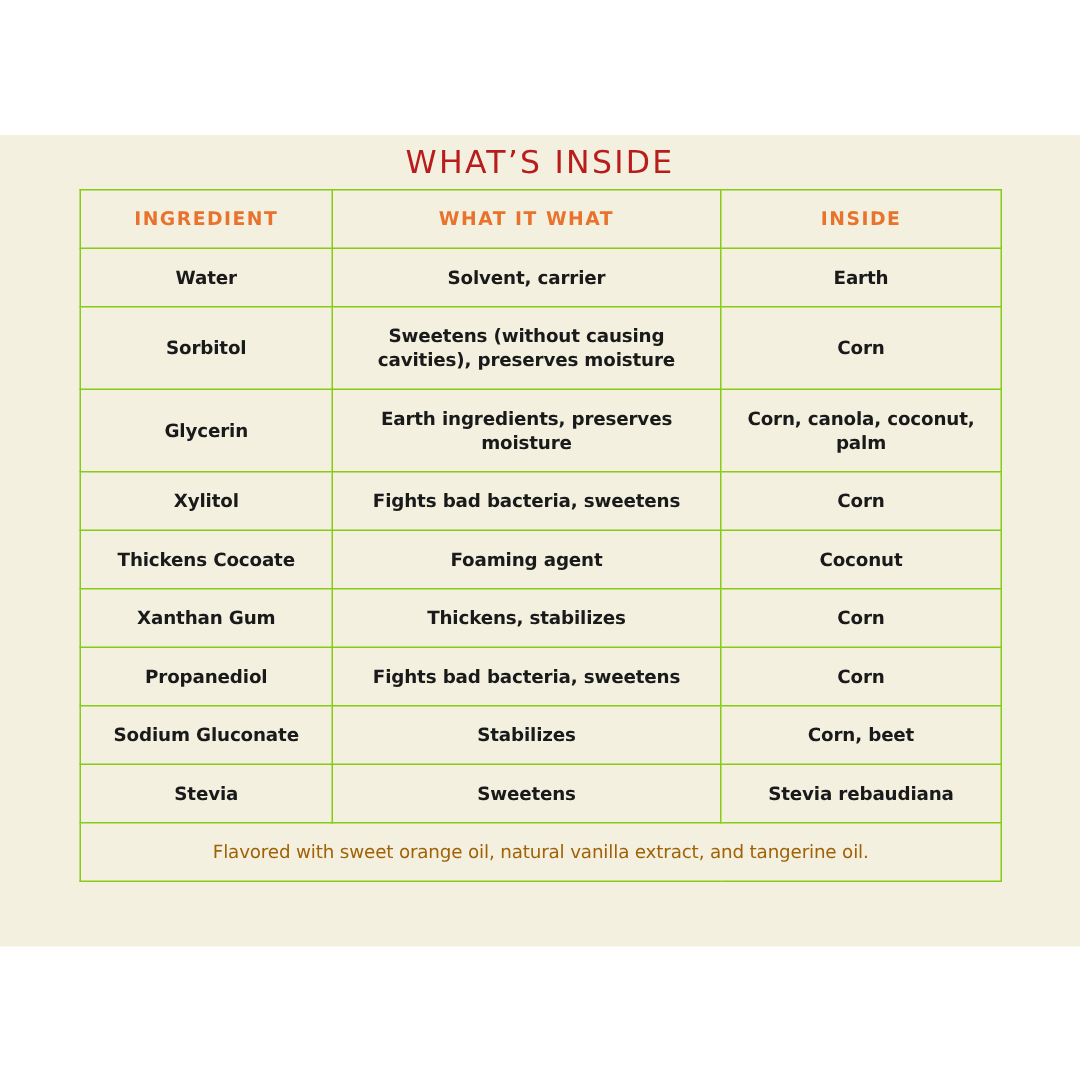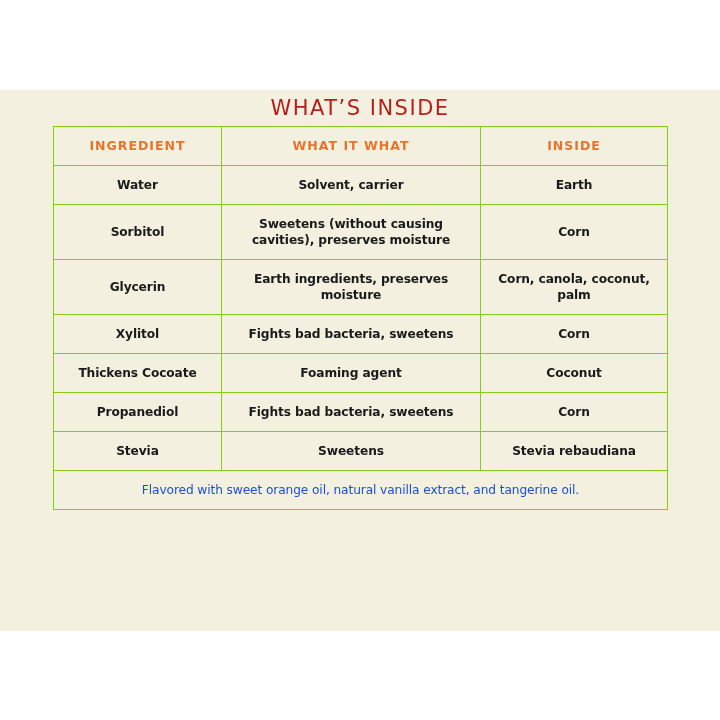--- a/index.html
+++ b/index.html
@@ -23,21 +23,21 @@
       font-size: 12.2px; color: #1a1a1a; text-align: center; line-height: 16px;
       font-family: "DejaVu Sans", sans-serif;
     }
     td { font-weight: normal; letter-spacing: -0.1px; }
     th {
       color: #e8732d; font-weight: bold; letter-spacing: 1px; font-size: 12.5px;
       height: 32px;
     }
     tr.r1 td { height: 31px; }
     tr.r2 td { height: 47px; }
-    td.note { font-weight: normal; color: #1d4ed8; height: 30px; font-size: 12.2px; }
+    td.note { font-weight: normal; color: #a16207; height: 30px; font-size: 12.2px; }
     col.c1 { width: 168px; }
     col.c2 { width: 259px; }
     col.c3 { width: 187px; }
     .b { font-weight: 600; }
   </style>
 </head>
 <body>
 
 <div class="panel"></div>
 <div class="title">WHAT’S INSIDE</div>
@@ -75,23 +75,33 @@
         <td class="b">Xylitol</td>
         <td class="b">Fights bad bacteria, sweetens</td>
         <td class="b">Corn</td>
       </tr>
       <tr class="r1">
         <td class="b">Thickens Cocoate</td>
         <td class="b">Foaming agent</td>
         <td class="b">Coconut</td>
       </tr>
       <tr class="r1">
+        <td class="b">Xanthan Gum</td>
+        <td class="b">Thickens, stabilizes</td>
+        <td class="b">Corn</td>
+      </tr>
+      <tr class="r1">
         <td class="b">Propanediol</td>
         <td class="b">Fights bad bacteria, sweetens</td>
         <td class="b">Corn</td>
+      </tr>
+      <tr class="r1">
+        <td class="b">Sodium Gluconate</td>
+        <td class="b">Stabilizes</td>
+        <td class="b">Corn, beet</td>
       </tr>
       <tr class="r1">
         <td class="b">Stevia</td>
         <td class="b">Sweetens</td>
         <td class="b">Stevia rebaudiana</td>
       </tr>
     </tbody>
   <tfoot>
     <tr>
       <td class="note" colspan="3">Flavored with sweet orange oil, natural vanilla extract, and tangerine oil.</td>

